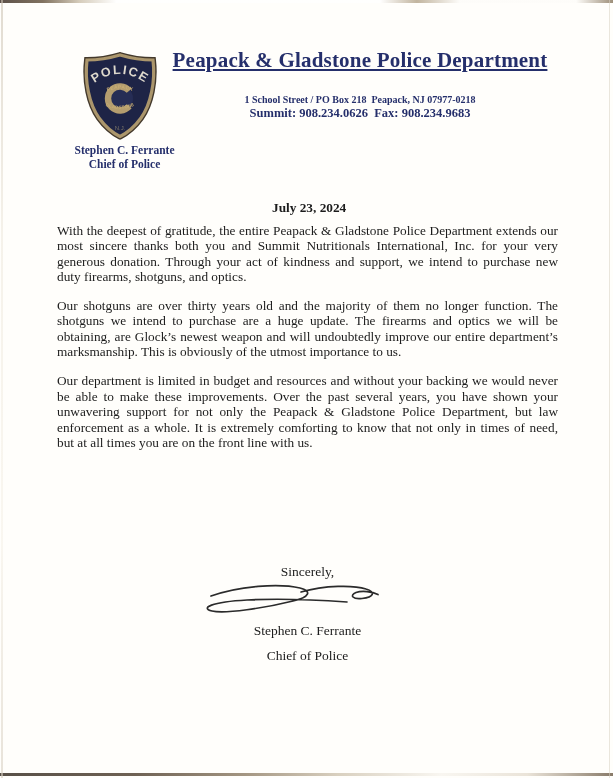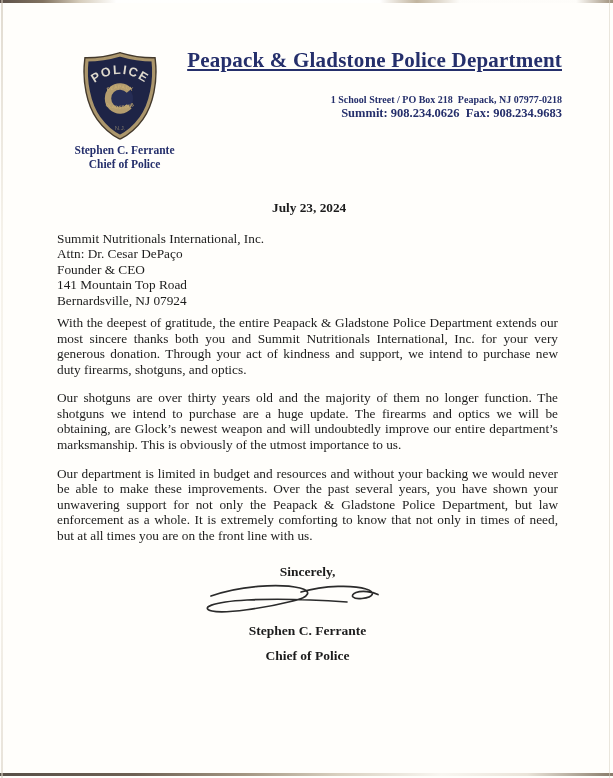--- a/index.html
+++ b/index.html
@@ -18,36 +18,36 @@
     opacity:.85;}
   .edge-bottom{position:absolute;bottom:2px;left:0;width:613px;height:3px;
     background:linear-gradient(90deg,#2e241a 0%,#4a3a2a 22%,#8d7c64 40%,#cfc4b0 55%,#f7f4ee 72%,#e5ddd0 86%,#6b5a45 100%);
     opacity:.8;}
   .edge-left{position:absolute;top:0;left:1px;width:2px;height:778px;
     background:linear-gradient(180deg,#cdc4b4 0%,#efeadf 30%,#f6f2e9 70%,#d8d0c2 100%);opacity:.6;}
   .edge-right{position:absolute;top:0;right:3px;width:1px;height:778px;background:#d9d1c3;opacity:.55;}
 
   
   .badge{position:absolute;left:80px;top:52px;width:80px;height:88px;}
-  .head-text{position:absolute;left:158px;top:48px;width:404px;text-align:right;color:#252f6b;}
+  .head-text{position:absolute;left:158px;top:48px;width:404px;text-align:center;color:#252f6b;}
   .dept-title{font-size:21px;font-weight:bold;text-decoration:underline;letter-spacing:.2px;white-space:nowrap;}
   .addr-line{font-size:10px;font-weight:bold;margin-top:21px;white-space:pre-wrap;}
   .phone-line{font-size:12.5px;font-weight:bold;margin-top:1px;white-space:pre-wrap;}
   .chief-block{position:absolute;left:52px;top:144px;width:145px;text-align:center;
     color:#252f6b;font-weight:bold;font-size:11.5px;line-height:13.5px;}
 
   
   .body-col{position:absolute;left:57px;top:200px;width:501px;font-size:13.3px;line-height:15.5px;}
   .date-line{margin-left:215px;font-weight:bold;}
   .recipient{margin-top:15px;}
   .salutation{margin-top:14px;}
   .para{margin-top:7px;text-align:justify;}
 
   
-  .sig-block{position:absolute;left:57px;top:564px;width:501px;text-align:center;font-size:13.5px;font-weight:bold;}
+  .sig-block{position:absolute;left:57px;top:564px;width:501px;text-align:center;font-size:13.5px;}
   .sig-svg{display:block;margin:1px auto 0 140px;}
   .signer-name{margin-top:2px;}
   .signer-title{margin-top:9px;}
 </style>
 </head>
 <body>
 
 <div class="page">
   <div class="edge-top"></div>
   <div class="edge-bottom"></div>
@@ -83,27 +83,20 @@
   </div>
 
   <div class="chief-block">
     <div>Stephen C. Ferrante</div>
     <div>Chief of Police</div>
   </div>
 
   <div class="body-col">
     <div class="date-line">July 23, 2024</div>
 
-    <div class="recipient">
-      <div>Summit Nutritionals International, Inc.</div>
-      <div>Attn: Dr. Cesar DePaço</div>
-      <div>Founder &amp; CEO</div>
-      <div>141 Mountain Top Road</div>
-      <div>Bernardsville, NJ 07924</div>
-    </div>
 
 
     <p class="para">With the deepest of gratitude, the entire Peapack &amp; Gladstone Police Department extends our most sincere thanks both you and Summit Nutritionals International, Inc. for your very generous donation.  Through your act of kindness and support, we intend to purchase new duty firearms, shotguns, and optics.</p>
     <p class="para">Our shotguns are over thirty years old and the majority of them no longer function.  The shotguns we intend to purchase are a huge update.  The firearms and optics we will be obtaining, are Glock’s newest weapon and will undoubtedly improve our entire department’s marksmanship.  This is obviously of the utmost importance to us.</p>
     <p class="para">Our department is limited in budget and resources and without your backing we would never be able to make these improvements.  Over the past several years, you have shown your unwavering support for not only the Peapack &amp; Gladstone Police Department, but law enforcement as a whole.  It is extremely comforting to know that not only in times of need, but at all times you are on the front line with us.</p>
   </div>
 
   <div class="sig-block">
     <div>Sincerely,</div>
     <svg class="sig-svg" width="200" height="40" viewBox="0 0 200 40" aria-hidden="true">

